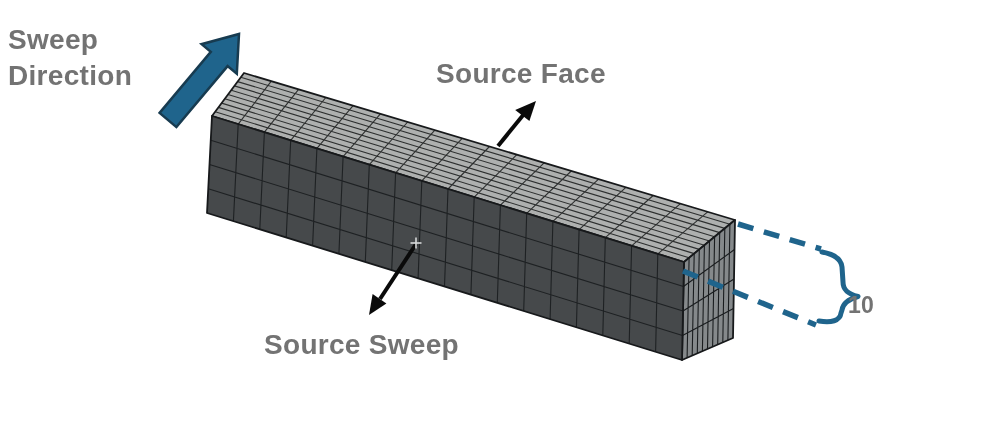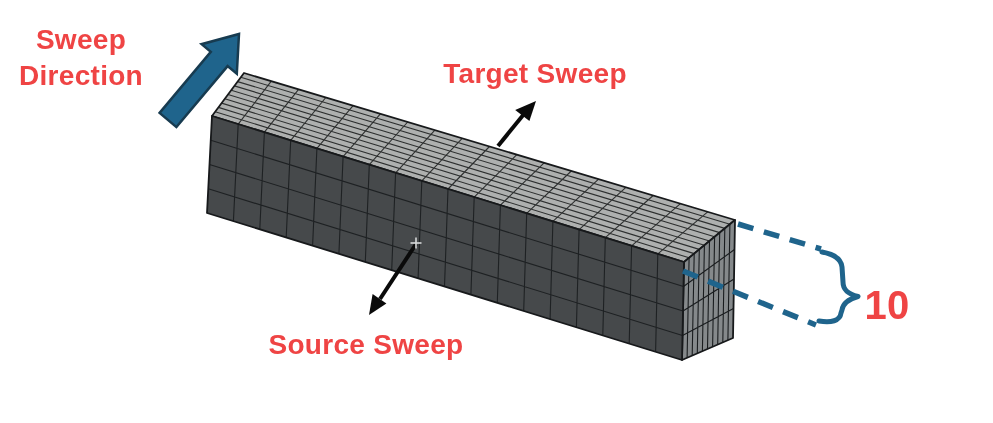--- a/index.html
+++ b/index.html
@@ -2,27 +2,27 @@
 <html><head>
 <meta charset="utf-8">
 <style>
   html,body { margin:0; padding:0; background:#ffffff; }
   .stage {
     position:relative; width:993px; height:423px; background:#ffffff;
     overflow:hidden; font-family:"Liberation Sans", sans-serif;
   }
   .stage svg { position:absolute; left:0; top:0; }
   .label {
-    position:absolute; font-weight:700; color:#ef4444; text-align:center;
-    line-height:36px; font-size:28px; letter-spacing:0.3px; white-space:normal;
+    position:absolute; font-weight:700; color:#737373; text-align:left;
+    line-height:36px; font-size:28px; letter-spacing:0.3px; white-space:normal;margin-left:8px;
   }
   #lbl-sweep  { left:0px;   top:22px;  width:162px; }
   #lbl-target { left:428px; top:56px;  width:214px; }
   #lbl-source { left:256px; top:327px; width:220px; }
-  .label.big  { font-size:40px; line-height:34px; }
+  .label.big  { font-size:23px; line-height:34px; }
   #lbl-div-count { left:840px; top:288px; width:94px;  }
   #lbl-div-word  { left:833px; top:328px; width:156px; }
 
   .block-arrow { fill:var(--teal); stroke:var(--teal-dark); stroke-width:2.5; stroke-linejoin:miter; }
   .dash  { stroke:var(--teal); stroke-width:5.5; stroke-dasharray:16 11; fill:none; }
   .brace { stroke:var(--teal); stroke-width:5;   fill:none; stroke-linecap:round; stroke-linejoin:round; }
   .ann-line { stroke:var(--ink); stroke-width:4; fill:none; }
   .ann-head { fill:var(--ink); stroke:none; }
   .plus  { stroke:var(--plus); stroke-width:1.6; fill:none; }
 </style>
@@ -72,16 +72,16 @@
 
       <line class="dash" x1="738" y1="224" x2="821" y2="249"></line>
       <line class="dash" x1="683" y1="271" x2="816" y2="325"></line>
 
       <path class="brace" d="M 822,252 C 833,254 841,258 842,267 L 843,282 C 843,290 848,294 858,296.5
                C 849,299 843,303 842,310 L 841,313 C 840,321 831,323 819,321"></path>
     </g>
   </svg>
 
   <div class="label" id="lbl-sweep">Sweep Direction</div>
-  <div class="label" id="lbl-target">Target Sweep</div>
+  <div class="label" id="lbl-target">Source Face</div>
   <div class="label" id="lbl-source">Source Sweep</div>
   <div class="label big" id="lbl-div-count">10</div>
 </div>
 
 </body></html>

